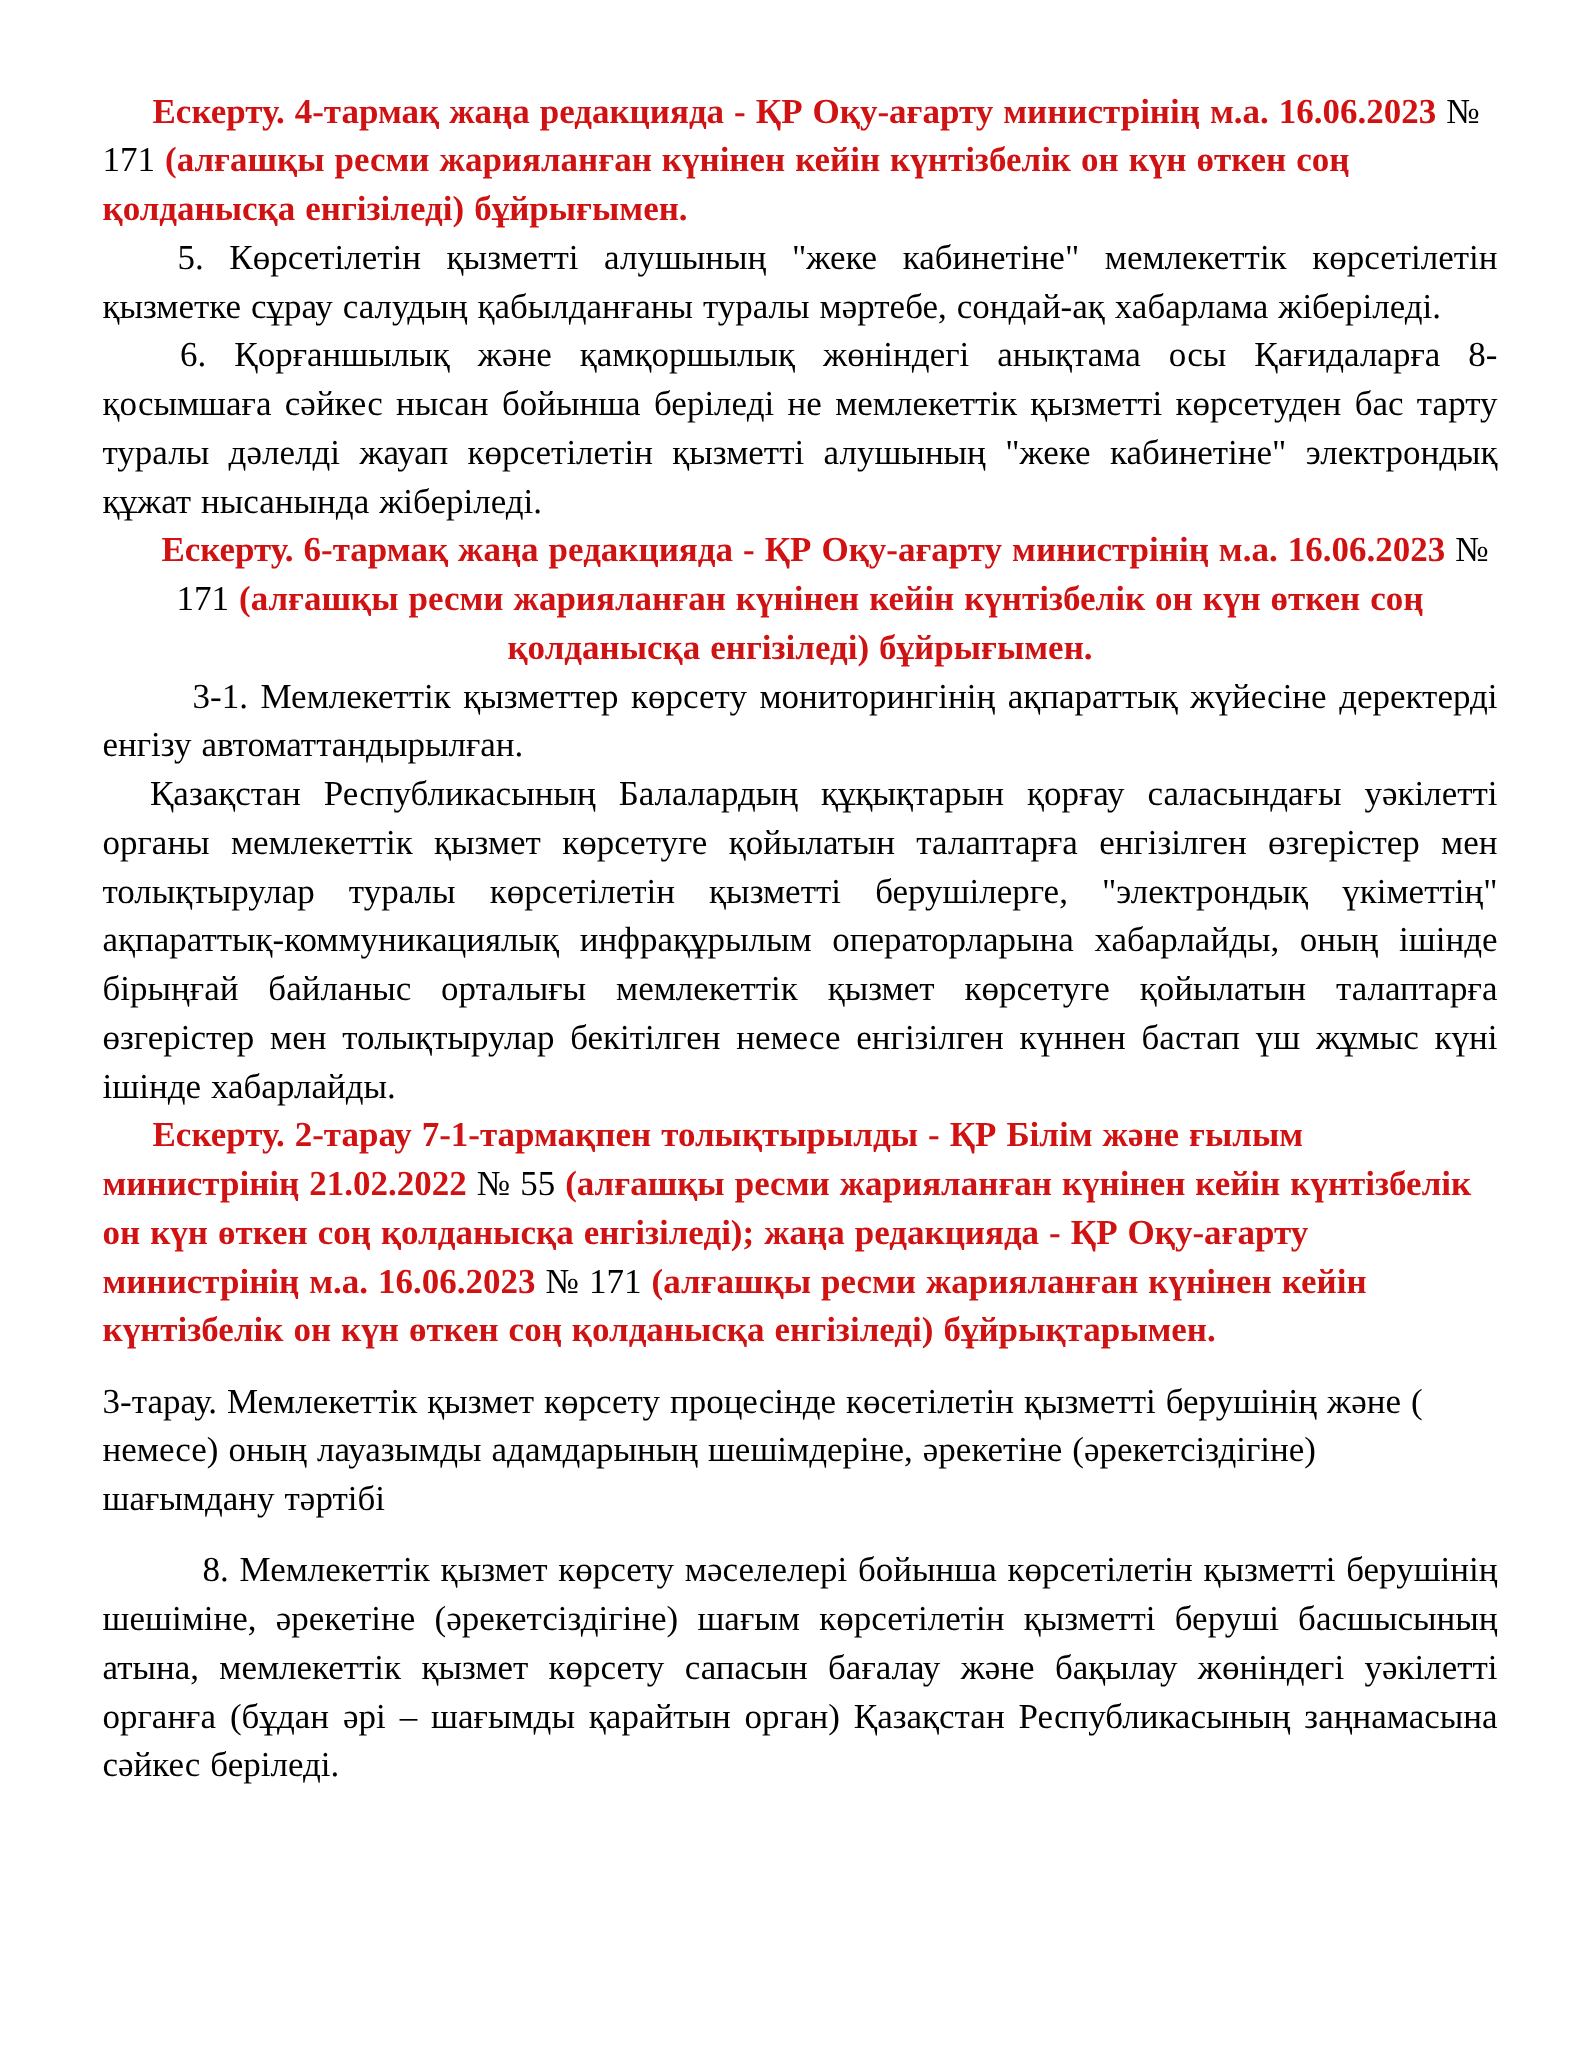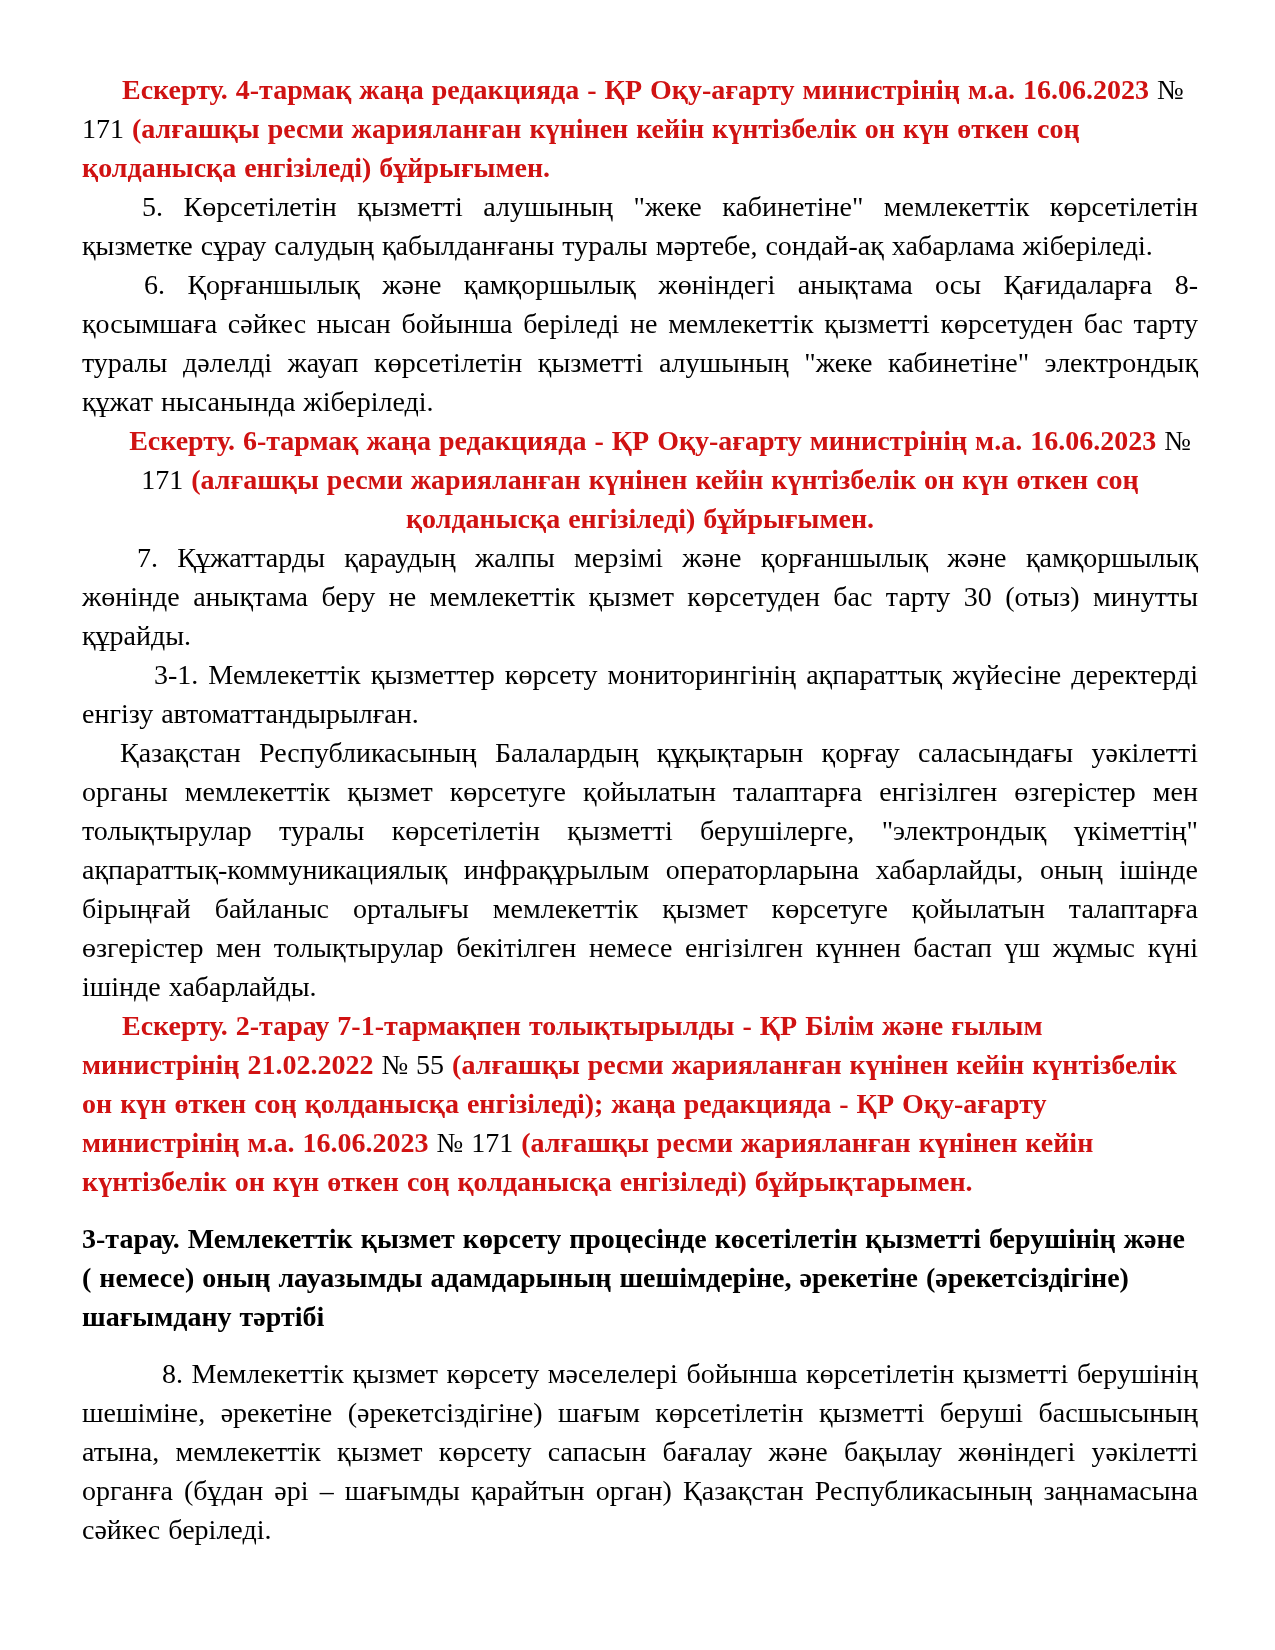--- a/index.html
+++ b/index.html
@@ -20,36 +20,35 @@
     width: 1116px;
     font-size: 28px;
     line-height: 39px;
     color: #000000;
     word-spacing: 1px;
   }
   p.block { margin: 0; }
   p.note { text-align: left; }
   p.paragraph { text-align: justify; }
   p.heading {
-    font-weight: bold;
+    font-weight: normal;
     text-align: left;
     margin: 18px 0 18px 0;
   }
   .seg-body { color: var(--body-color, #000000); }
   .seg-note { color: var(--note-color, #d01212); font-weight: bold; }
 </style>
 </head>
 <body style="background: rgb(255, 255, 255);">
 
 <div class="page-root">
   <div id="doc" class="doc">
       <p class="block note" style="text-indent: 40px;"><span class="seg-note">Ескерту. 4-тармақ жаңа редакцияда - ҚР Оқу-ағарту министрінің м.а. 16.06.2023 </span><span class="seg-body">№ 171 </span><span class="seg-note">(алғашқы ресми жарияланған күнінен кейін күнтізбелік он күн өткен соң қолданысқа енгізіледі) бұйрығымен.</span></p>
       <p class="block paragraph" style="text-indent: 60px;"><span class="seg-body">5. Көрсетілетін қызметті алушының "жеке кабинетіне" мемлекеттік көрсетілетін қызметке сұрау салудың қабылданғаны туралы мәртебе, сондай-ақ хабарлама жіберіледі.</span></p>
       <p class="block paragraph" style="text-indent: 62px;"><span class="seg-body">6. Қорғаншылық және қамқоршылық жөніндегі анықтама осы Қағидаларға 8-қосымшаға сәйкес нысан бойынша беріледі не мемлекеттік қызметті көрсетуден бас тарту туралы дәлелді жауап көрсетілетін қызметті алушының "жеке кабинетіне" электрондық құжат нысанында жіберіледі.</span></p>
       <p class="block note" style="text-indent: 40px; text-align: center;"><span class="seg-note">Ескерту. 6-тармақ жаңа редакцияда - ҚР Оқу-ағарту министрінің м.а. 16.06.2023 </span><span class="seg-body">№ 171 </span><span class="seg-note">(алғашқы ресми жарияланған күнінен кейін күнтізбелік он күн өткен соң қолданысқа енгізіледі) бұйрығымен.</span></p>
-      <p class="block paragraph" style="text-indent: 55px;"><span class="seg-body">7. Құжаттарды қараудың жалпы мерзімі және қорғаншылық және қамқоршылық жөнінде анықтама беру не мемлекеттік қызмет көрсетуден бас тарту 30 (отыз) минутты құрайды.</span></p>
       <p class="block paragraph" style="text-indent: 72px;"><span class="seg-body">3-1. Мемлекеттік қызметтер көрсету мониторингінің ақпараттық жүйесіне деректерді енгізу автоматтандырылған.</span></p>
       <p class="block paragraph" style="text-indent: 38px;"><span class="seg-body">Қазақстан Республикасының Балалардың құқықтарын қорғау саласындағы уәкілетті органы мемлекеттік қызмет көрсетуге қойылатын талаптарға енгізілген өзгерістер мен толықтырулар туралы көрсетілетін қызметті берушілерге, "электрондық үкіметтің" ақпараттық-коммуникациялық инфрақұрылым операторларына хабарлайды, оның ішінде бірыңғай байланыс орталығы мемлекеттік қызмет көрсетуге қойылатын талаптарға өзгерістер мен толықтырулар бекітілген немесе енгізілген күннен бастап үш жұмыс күні ішінде хабарлайды.</span></p>
       <p class="block note" style="text-indent: 40px;"><span class="seg-note">Ескерту. 2-тарау 7-1-тармақпен толықтырылды - ҚР Білім және ғылым министрінің 21.02.2022 </span><span class="seg-body">№ 55 </span><span class="seg-note">(алғашқы ресми жарияланған күнінен кейін күнтізбелік он күн өткен соң қолданысқа енгізіледі); жаңа редакцияда - ҚР Оқу-ағарту министрінің м.а. 16.06.2023 </span><span class="seg-body">№ 171 </span><span class="seg-note">(алғашқы ресми жарияланған күнінен кейін күнтізбелік он күн өткен соң қолданысқа енгізіледі) бұйрықтарымен.</span></p>
       <p class="block heading" style="text-indent: 0px;"><span class="seg-body">3-тарау. Мемлекеттік қызмет көрсету процесінде көсетілетін қызметті берушінің және ( немесе) оның лауазымды адамдарының шешімдеріне, әрекетіне (әрекетсіздігіне) шағымдану тәртібі</span></p>
       <p class="block paragraph" style="text-indent: 80px;"><span class="seg-body">8. Мемлекеттік қызмет көрсету мәселелері бойынша көрсетілетін қызметті берушінің шешіміне, әрекетіне (әрекетсіздігіне) шағым көрсетілетін қызметті беруші басшысының атына, мемлекеттік қызмет көрсету сапасын бағалау және бақылау жөніндегі уәкілетті органға (бұдан әрі – шағымды қарайтын орган) Қазақстан Республикасының заңнамасына сәйкес беріледі.</span></p>
     </div>
 </div>
 
 </body></html>

